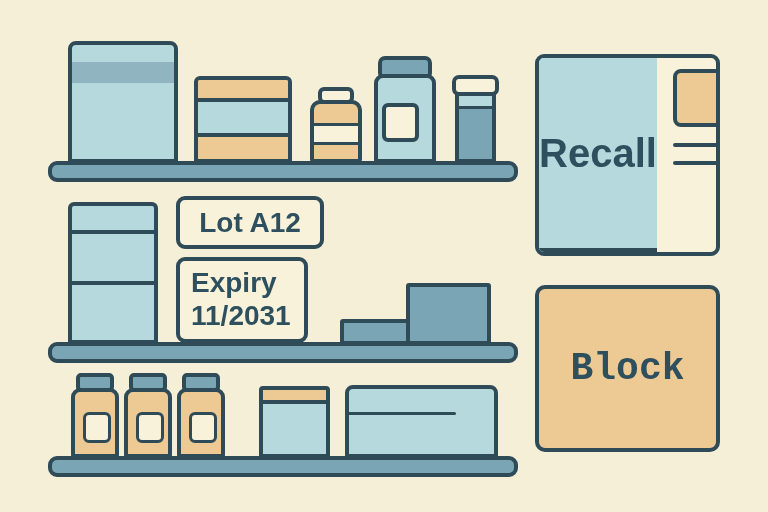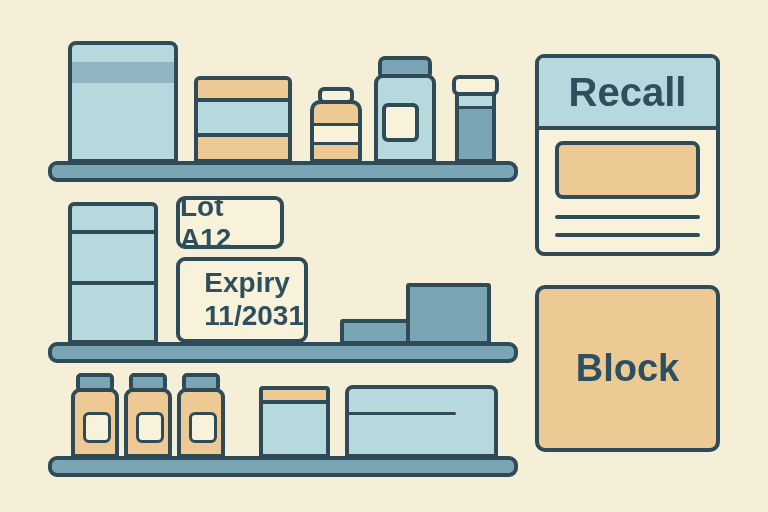--- a/index.html
+++ b/index.html
@@ -86,25 +86,25 @@
     </div>
   </div>
 
   <div class="abs shelf" style="top:342px;"></div>
 
   <div class="abs b4 fill-blue" style="left:68px;top:202px;width:90px;height:142px;border-radius:6px 6px 0 0;overflow:hidden;">
     <div class="abs fill-ink" style="left:0;right:0;top:24px;height:4px;"></div>
     <div class="abs fill-ink" style="left:0;right:0;top:75px;height:4px;"></div>
   </div>
 
-  <div class="abs label-card" style="left:176px;top:196px;width:108px;height:53px;font-size:28px;">
+  <div class="abs label-card" style="left:176px;top:196px;width:148px;height:53px;font-size:28px;">
     <span>Lot A12</span>
   </div>
 
-  <div class="abs label-card" style="left:176px;top:257px;width:132px;height:86px;font-size:28px;justify-content:flex-end;padding-left:11px;line-height:1.17;">
+  <div class="abs label-card" style="left:176px;top:257px;width:132px;height:86px;font-size:28px;justify-content:flex-start;padding-left:11px;line-height:1.17;">
     <div>
       <div>Expiry</div>
       <div>11/2031</div>
     </div>
   </div>
 
 
   <div class="abs b4 fill-slate" style="left:340px;top:319px;width:74px;height:26px;border-radius:3px 3px 0 0;"></div>
   <div class="abs b4 fill-slate" style="left:406px;top:283px;width:85px;height:62px;border-radius:3px 3px 0 0;"></div>
 
@@ -130,30 +130,30 @@
   </div>
 
   <div class="abs b4 fill-blue" style="left:259px;top:386px;width:71px;height:72px;border-radius:4px 4px 0 0;overflow:hidden;">
     <div class="abs fill-tan" style="left:0;right:0;top:0;height:14px;border-bottom:4px solid var(--ink-outline);"></div>
   </div>
 
   <div class="abs b4 fill-blue" style="left:345px;top:385px;width:153px;height:73px;border-radius:8px 8px 0 0;overflow:hidden;">
     <div class="abs fill-ink" style="left:0;top:23px;width:107px;height:3px;border-radius:0 2px 2px 0;"></div>
   </div>
 
-  <div class="abs b4" style="left:535px;top:54px;width:185px;height:202px;background:var(--cream);border-radius:9px;overflow:hidden;display:flex;flex-direction:column;text-align:center;">
+  <div class="abs b4" style="left:535px;top:54px;width:185px;height:202px;background:var(--cream);border-radius:9px;overflow:hidden;display:flex;flex-direction:row;text-align:center;">
     <div class="center txt" style="flex:0 0 68px;background:var(--light-blue);border-bottom:4px solid var(--ink-outline);font-size:40px;">
       <span>Recall</span>
     </div>
     <div style="flex:1;position:relative;">
       <div class="abs b4 fill-tan" style="left:16px;top:11px;width:145px;height:58px;border-radius:8px;"></div>
       <div class="abs fill-ink" style="left:16px;top:85px;width:145px;height:4px;border-radius:2px;"></div>
       <div class="abs fill-ink" style="left:16px;top:103px;width:145px;height:4px;border-radius:2px;"></div>
     </div>
   </div>
 
-  <div class="abs b4 center txt" style="left:535px;top:285px;width:185px;height:167px;background:var(--tan);border-radius:10px;font-size:38px;line-height:1.15;text-align:center;">
+  <div class="abs b4 center txt" style="left:535px;top:285px;width:185px;height:167px;background:var(--tan);border-radius:10px;font-size:38px;line-height:1.15;text-align:center;font-family:Liberation Mono, monospace;">
     <div>
       <div>Block</div>
     </div>
   </div>
 
 </div>
 
 </body></html>

